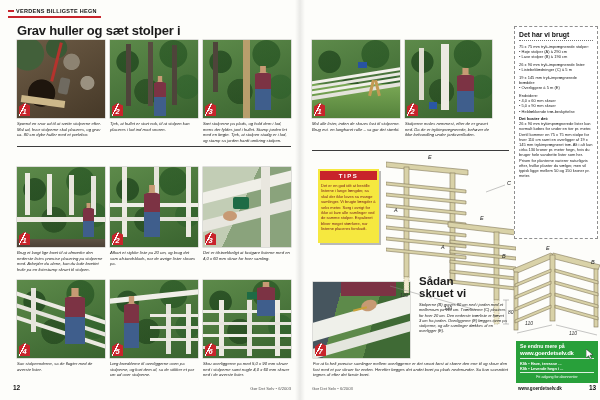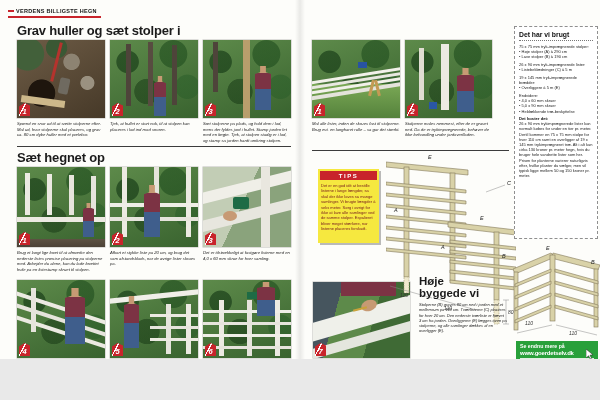--- a/index.html
+++ b/index.html
@@ -1,16 +1,16 @@
 <!DOCTYPE html>
 <html><head>
 <meta charset="utf-8">
 <style>
   html,body{margin:0;padding:0;background:#e9e9e9;}
-  .spread{position:relative;width:600px;height:359px;background:#fdfdfa;font-family:"Liberation Sans",sans-serif;overflow:hidden;}
+  .spread{position:relative;width:600px;height:400px;background:#fdfdfa;font-family:"Liberation Sans",sans-serif;overflow:hidden;}
   .seam{position:absolute;left:295px;top:0;width:10px;height:100%;background:linear-gradient(to right,rgba(0,0,0,0),rgba(0,0,0,.08),rgba(0,0,0,0));}
 
   
   .tagline{position:absolute;left:8px;top:8px;display:flex;align-items:center;gap:2px;border-bottom:2px solid #c8242b;padding:0 4px 2px 0;}
   .tagline .dash{width:6px;height:2px;background:#c8242b;}
   .tagline b{font-size:5.5px;font-weight:bold;color:#151515;letter-spacing:.3px;}
 
   .sec{position:absolute;margin:0;font-size:13px;font-weight:bold;color:#1b1b1b;letter-spacing:-.2px;line-height:1;}
   .rule{position:absolute;height:1px;background:#3c3c3c;}
 
@@ -113,21 +113,20 @@
     <span class="badge">
         <i>3</i>
       </span>
   </div>
 
   <div class="cap" style="left:17px;top:121px;">Spænd en snor ud til at sætte stolperne efter. Mål ud, hvor stolperne skal placeres, og grav ca. 80 cm dybe huller med et pælebor.</div>
   <div class="cap" style="left:110px;top:121px;">Tjek, at hullet er stort nok, til at stolpen kan placeres i lod ind mod snoren.</div>
   <div class="cap" style="left:203px;top:121px;">Sæt stolperne på plads, og hold dem i lod, mens der fyldes jord i hullet. Stamp jorden let med en lægte. Tjek, at stolpen stadig er i lod, og stamp så jorden hårdt omkring stolpen.</div>
 
   <div class="rule" style="left:17px;top:146px;width:274px;"></div>
-  <h2 class="sec" style="left:17px;top:151px;">Sæt hegnet op</h2>
 
   <div class="ph green" style="left:17px;top:167px;height:80px;">
     <i class="s" style="left:8px;top:6px;width:5px;height:42px;background:#eceae2"></i>
     <i class="s" style="left:30px;top:7px;width:5px;height:41px;background:#eceae2"></i>
     <i class="s" style="left:52px;top:8px;width:5px;height:40px;background:#e6e4dc"></i>
     <i class="s" style="left:74px;top:9px;width:5px;height:39px;background:#e6e4dc"></i>
     <i class="s" style="left:0;top:50px;width:88px;height:5px;background:#eceae2"></i>
     <i class="s" style="left:0;top:72px;width:88px;height:8px;background:linear-gradient(#5d5243,#4c4237)"></i>
     <i class="s guy" style="left:66px;top:36px;width:11px;height:34px;"></i>
     <span class="badge">
@@ -280,21 +279,21 @@
       <text x="94" y="72">E</text>
       <text x="116" y="110">B</text>
     </g>
     <g font-size="5" font-style="italic" fill="#333">
       <text x="14" y="149">110</text>
       <text x="58" y="162">110</text>
       <text x="122" y="166">80</text>
     </g>
   </svg>
 
-  <h2 class="how-t">Høje byggede vi</h2>
+  <h2 class="how-t">Sådan skruet vi</h2>
   <div class="how-b">Stolperne (B) graves 80 cm ned i jorden med et mellemrum på 110 cm. Tværlisterne (C) placeres for hver 20 cm. Den nederste tværliste er hævet 3 cm fra jorden. Overliggerne (E) lægges oven på stolperne, og alle samlinger dækkes af en overligger (E).</div>
 
   <div class="ph tool" style="left:313px;top:282px;width:97px;height:76px;">
     <i class="s" style="left:28px;top:0;width:55px;height:14px;background:#7c3344"></i>
     <i class="s" style="left:-10px;top:26px;width:125px;height:18px;background:#eff0ea;transform:rotate(-16deg)"></i>
     <i class="s" style="left:-10px;top:52px;width:125px;height:10px;background:#e4e6de;transform:rotate(-16deg)"></i>
     <i class="s" style="left:48px;top:18px;width:16px;height:11px;background:#c79a74;border-radius:50%;transform:rotate(-20deg)"></i>
     <i class="s" style="left:40px;top:26px;width:14px;height:2px;background:#caa23a;transform:rotate(-14deg)"></i>
     <span class="badge">
         <i>7</i>

